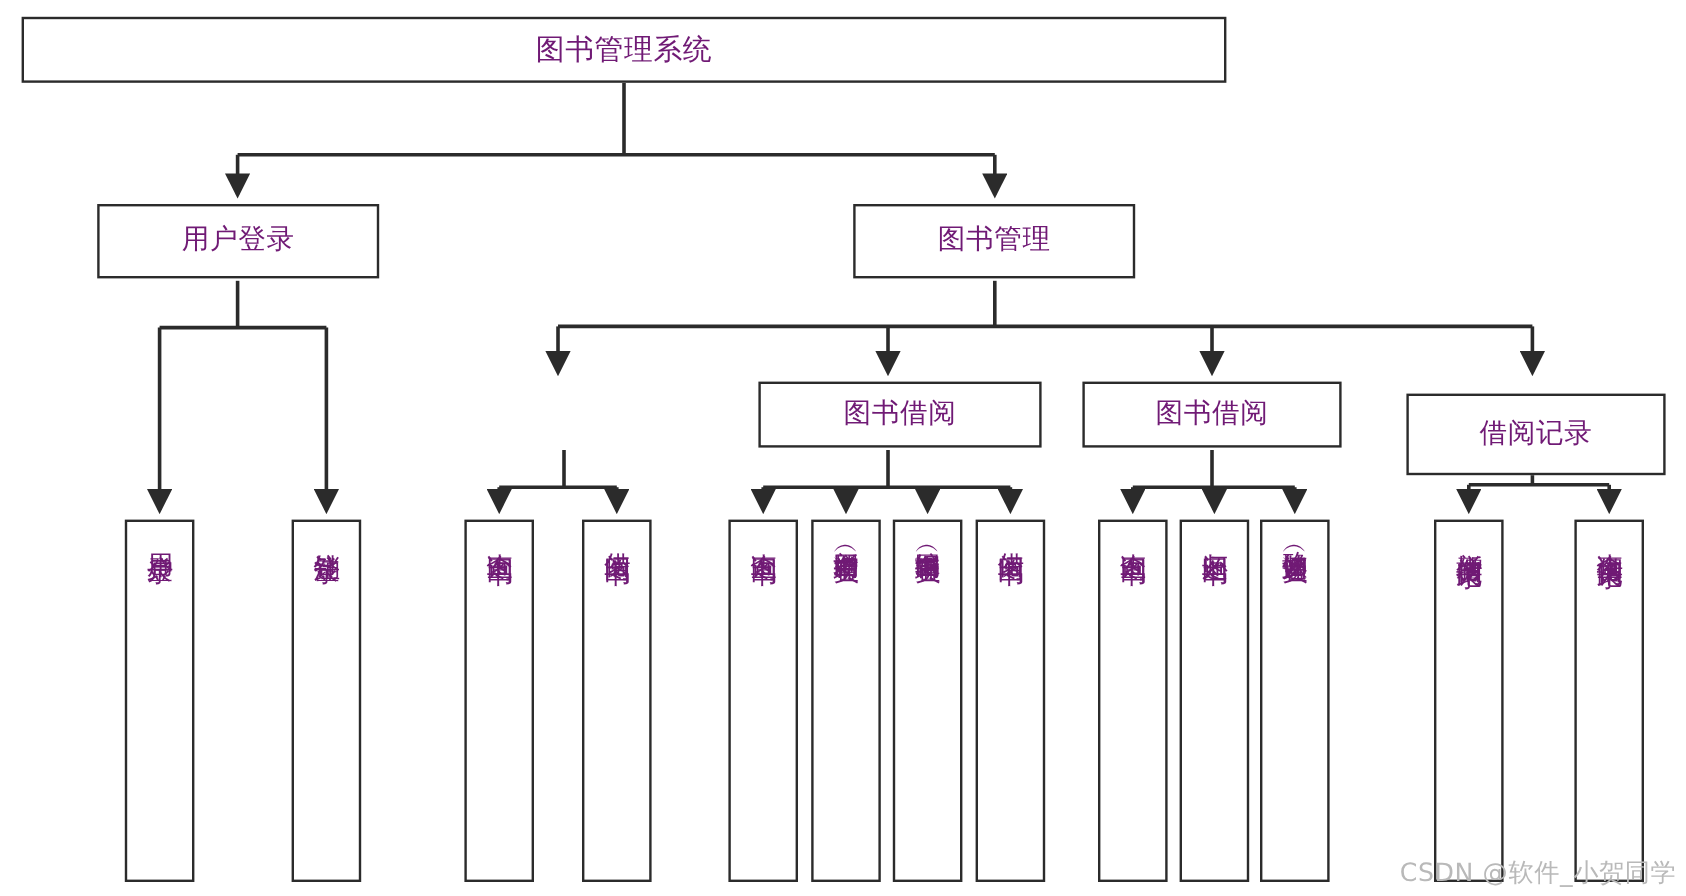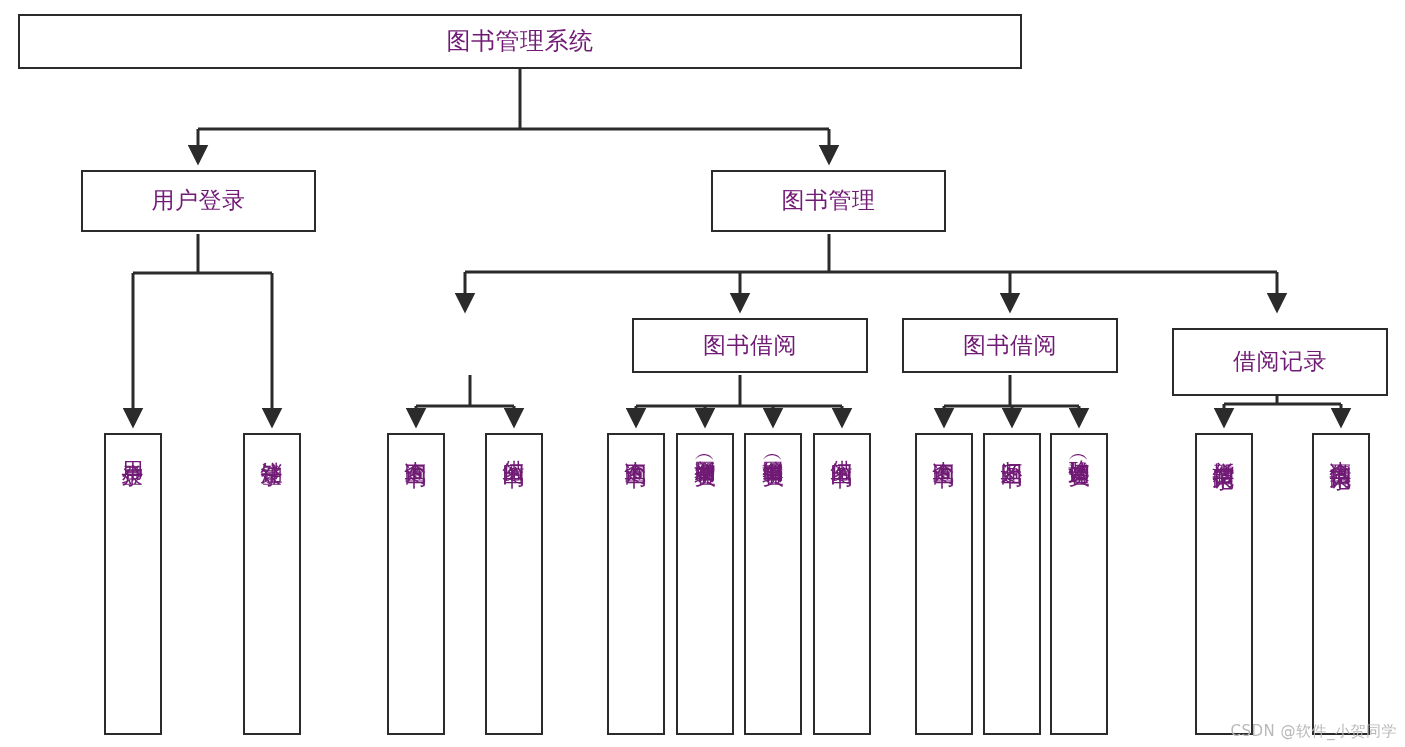--- a/index.html
+++ b/index.html
@@ -63,21 +63,21 @@
     white-space: nowrap;
   }
   .node.vert.tall .label {
     font-size: 21px;
     letter-spacing: 1px;
   }
   .watermark {
     position: absolute;
     right: 8px;
     bottom: 6px;
-    font-size: 15px;
+    font-size: 21px;
     color: #b9b9b9;
     white-space: nowrap;
     letter-spacing: 0.5px;
   }
 </style>
 </head>
 <body>
 
 <div id="canvas">
 

